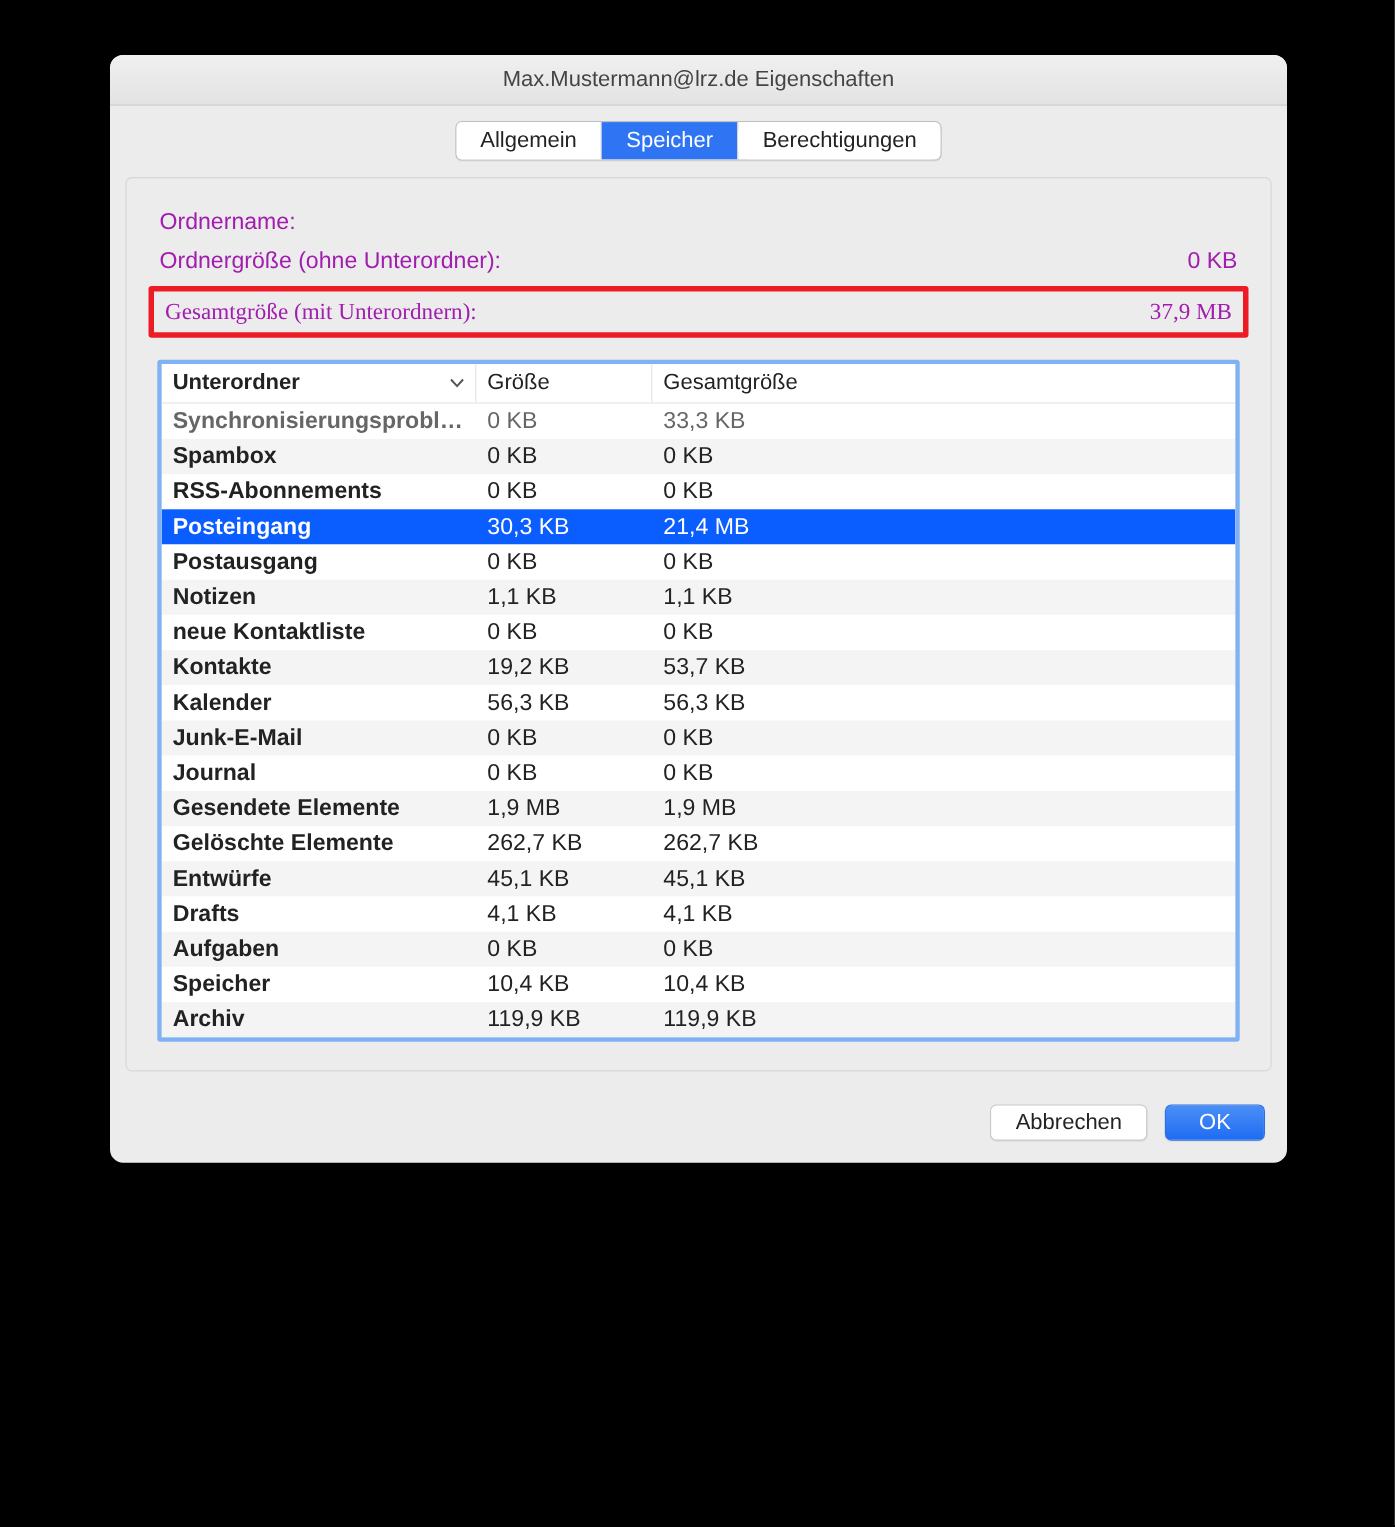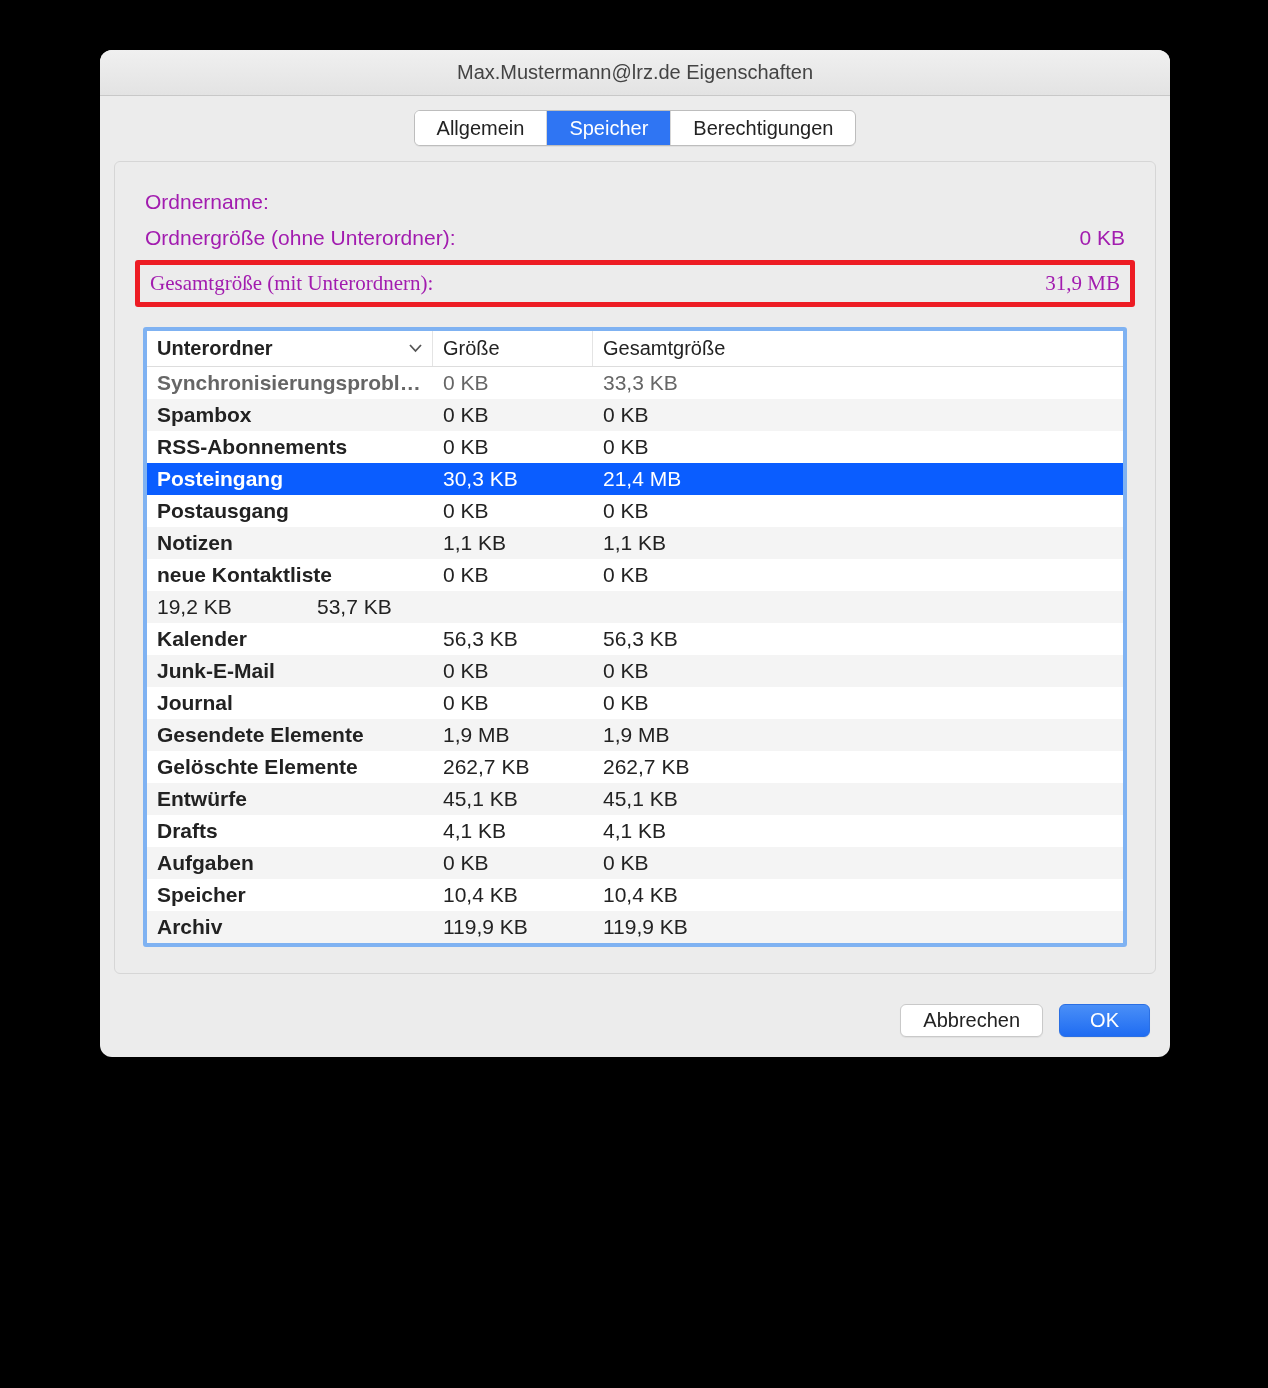--- a/index.html
+++ b/index.html
@@ -183,21 +183,21 @@
       </div>
 
       <div class="info-row">
         <span>Ordnergröße (ohne Unterordner):</span>
         <span>0 KB</span>
       </div>
 
       <div class="highlight-box">
         <div class="info-row">
           <span>Gesamtgröße (mit Unterordnern):</span>
-          <span>31,9 MB</span>
+          <span>37,9 MB</span>
         </div>
       </div>
 
       <div class="table-wrap">
         <div class="thead">
           <div class="th col-name">
             <span>Unterordner</span>
             <span class="chev">
               <svg width="13" height="9" viewBox="0 0 13 9">
                   <path d="M1 1 L6.5 7 L12 1" fill="none" stroke="#555" stroke-width="1.8"></path>
@@ -241,20 +241,21 @@
               <div class="td col-name">Notizen</div>
               <div class="td col-size">1,1 KB</div>
               <div class="td col-total">1,1 KB</div>
             </div>
             <div class="trow">
               <div class="td col-name">neue Kontaktliste</div>
               <div class="td col-size">0 KB</div>
               <div class="td col-total">0 KB</div>
             </div>
             <div class="trow">
+              <div class="td col-name">Kontakte</div>
               <div class="td col-size">19,2 KB</div>
               <div class="td col-total">53,7 KB</div>
             </div>
             <div class="trow">
               <div class="td col-name">Kalender</div>
               <div class="td col-size">56,3 KB</div>
               <div class="td col-total">56,3 KB</div>
             </div>
             <div class="trow">
               <div class="td col-name">Junk-E-Mail</div>

